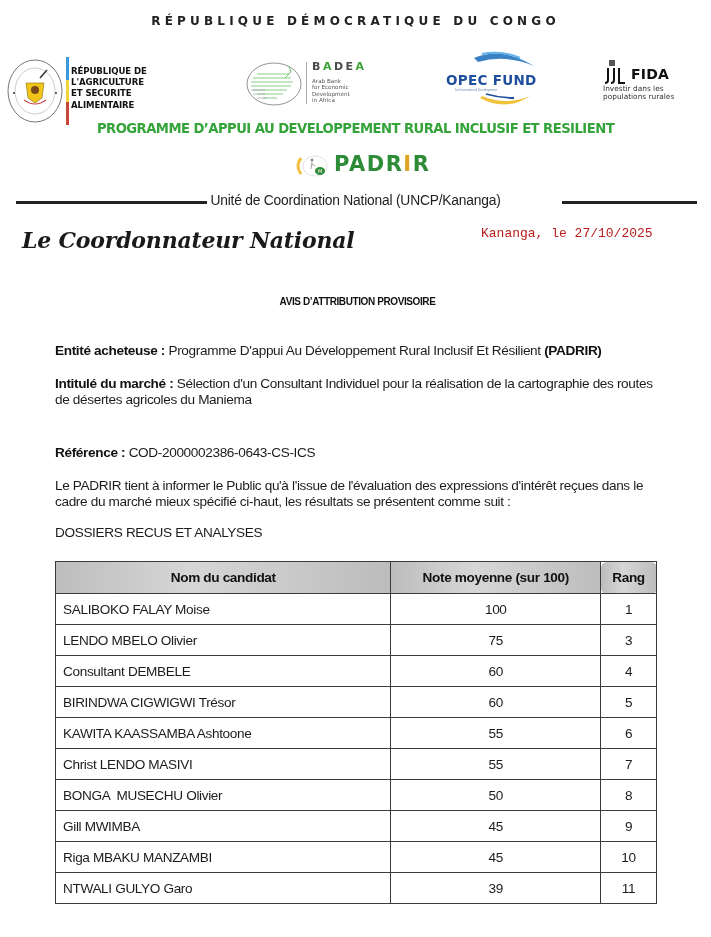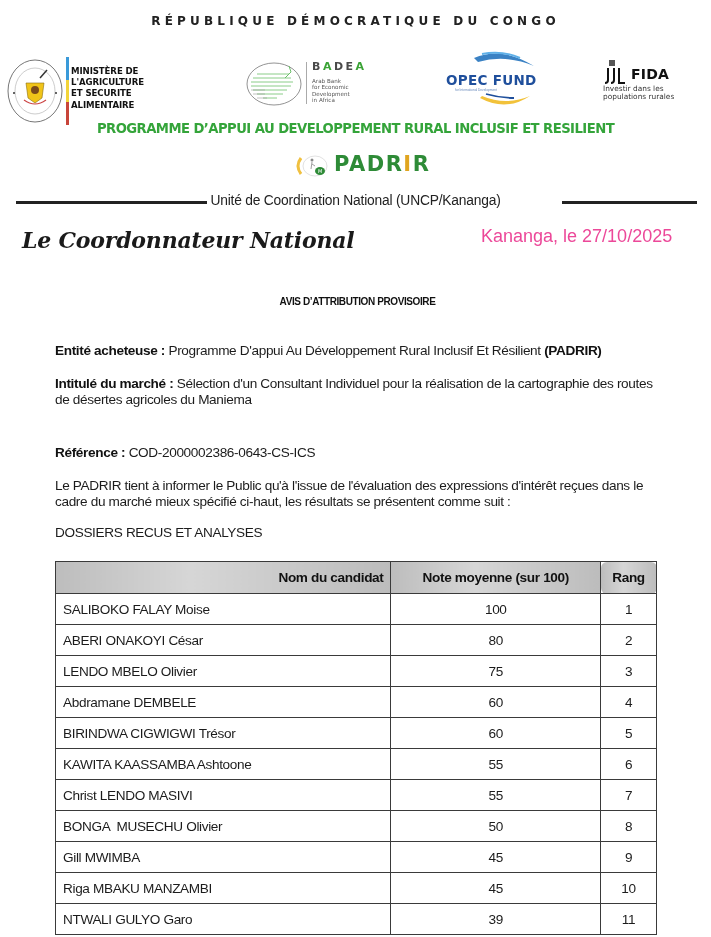--- a/index.html
+++ b/index.html
@@ -81,22 +81,22 @@
     left: 0; width: 711px; top: 193px; text-align: center;
     font-size: 13.8px; color: #222; letter-spacing: -0.2px;
   }
 
   
   .coordinator {
     left: 22px; top: 227px; font-family: "DejaVu Serif", serif; font-style: italic;
     font-weight: bold; font-size: 22px; color: #1a1a1a; letter-spacing: -0.2px;
   }
   .date {
-    left: 481px; top: 226px; font-family: Liberation Sans, sans-serif;
-    font-size: 18px; color: #ec4899;
+    left: 481px; top: 226px; font-family: Liberation Mono, monospace;
+    font-size: 13px; color: #b91c1c;
   }
 
   .notice-title {
     left: 0; width: 711px; top: 296px; text-align: center;
     font-weight: bold; font-size: 10px; color: #111; letter-spacing: -0.4px;
     padding-left: 4px;
   }
 
   .para { left: 55px; width: 610px; font-size: 13.6px; line-height: 16px; color: #1c1c1c; letter-spacing: -0.35px; }
   .para b { color: #111; }
@@ -115,21 +115,21 @@
     border: 1.4px solid #3a3a3a; height: 31px; padding: 0 7px;
   }
   .results-table th {
     font-weight: bold; height: 32px;
     background: linear-gradient(90deg, #bdbdbd 0%, #d6d6d6 40%, #c9c9c9 70%, #bcbcbc 100%);
     color: #111;
   }
   .col-name { width: 336px; text-align: left; }
   .col-score { width: 210px; text-align: center; }
   .col-rank { width: 56px; text-align: center; border-radius: 6px; }
-  .results-table th.col-name { text-align: right; }
+  .results-table th.col-name { text-align: center; }
 </style>
 </head>
 <body>
 
 <div class="abs country">RÉPUBLIQUE DÉMOCRATIQUE DU CONGO</div>
 
 <svg class="abs seal" viewBox="0 0 58 66">
   <ellipse cx="29" cy="33" rx="27" ry="31" fill="#fff" stroke="#777" stroke-width="1"></ellipse>
   <ellipse cx="29" cy="33" rx="20" ry="23" fill="none" stroke="#aaa" stroke-width="0.6"></ellipse>
   <path d="M20 25 L38 25 L36 40 L29 45 L22 40 Z" fill="#f0c419" stroke="#8a6d12" stroke-width="0.6"></path>
@@ -138,21 +138,21 @@
   <path d="M18 42 Q29 50 40 42" fill="none" stroke="#c44" stroke-width="1.2"></path>
   <circle cx="8" cy="35" r="1" fill="#333"></circle>
   <circle cx="50" cy="35" r="1" fill="#333"></circle>
 </svg>
 <div class="abs ministry-bar">
   <div style="background:#3a9ad9"></div>
   <div style="background:#f2d43a"></div>
   <div style="background:#c8453a"></div>
 </div>
 <div class="abs ministry-text">
-  <div>MINISTÈRE DE</div>
+  <div>RÉPUBLIQUE DE</div>
   <div>L'AGRICULTURE</div>
   <div>ET SECURITE</div>
   <div>ALIMENTAIRE</div>
 </div>
 
 <svg class="abs badea-globe" viewBox="0 0 58 48">
   <ellipse cx="29" cy="24" rx="27" ry="21" fill="#fff" stroke="#777" stroke-width="0.8"></ellipse>
   <g stroke="#6cc06a" stroke-width="0.8">
     <line x1="12" y1="14" x2="44" y2="14"></line>
     <line x1="8" y1="18" x2="46" y2="18"></line>
@@ -240,31 +240,26 @@
       <th class="col-rank">Rang</th>
     </tr>
   </thead>
   <tbody>
     <tr>
       <td class="col-name">SALIBOKO FALAY Moise</td>
       <td class="col-score">100</td>
       <td class="col-rank">1</td>
     </tr>
     <tr>
-      <td class="col-name">ABERI ONAKOYI César</td>
-      <td class="col-score">80</td>
-      <td class="col-rank">2</td>
-    </tr>
-    <tr>
       <td class="col-name">LENDO MBELO Olivier</td>
       <td class="col-score">75</td>
       <td class="col-rank">3</td>
     </tr>
     <tr>
-      <td class="col-name">Abdramane DEMBELE</td>
+      <td class="col-name">Consultant DEMBELE</td>
       <td class="col-score">60</td>
       <td class="col-rank">4</td>
     </tr>
     <tr>
       <td class="col-name">BIRINDWA CIGWIGWI Trésor</td>
       <td class="col-score">60</td>
       <td class="col-rank">5</td>
     </tr>
     <tr>
       <td class="col-name">KAWITA KAASSAMBA Ashtoone</td>

